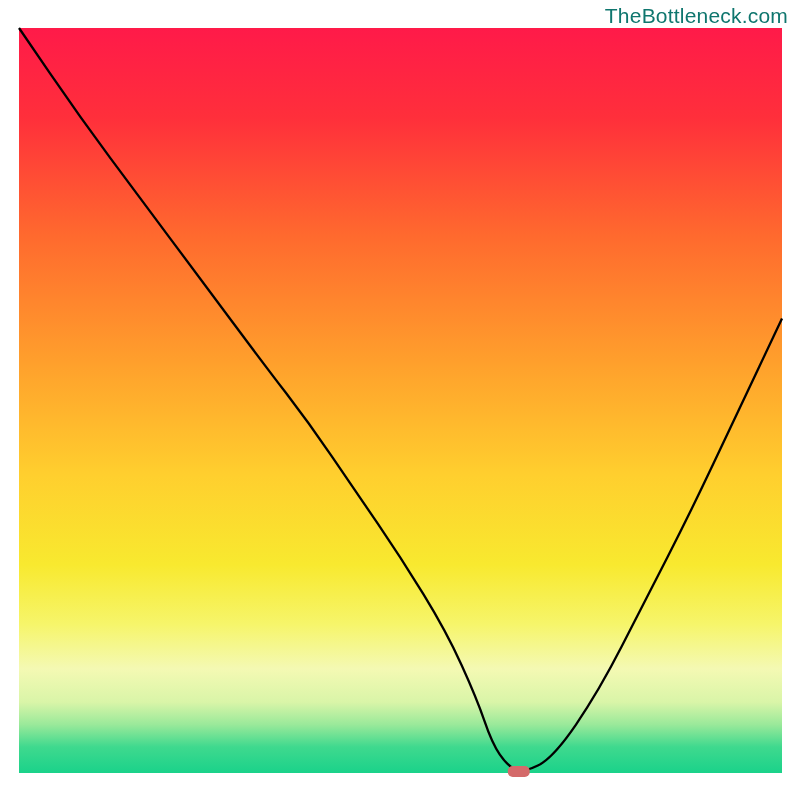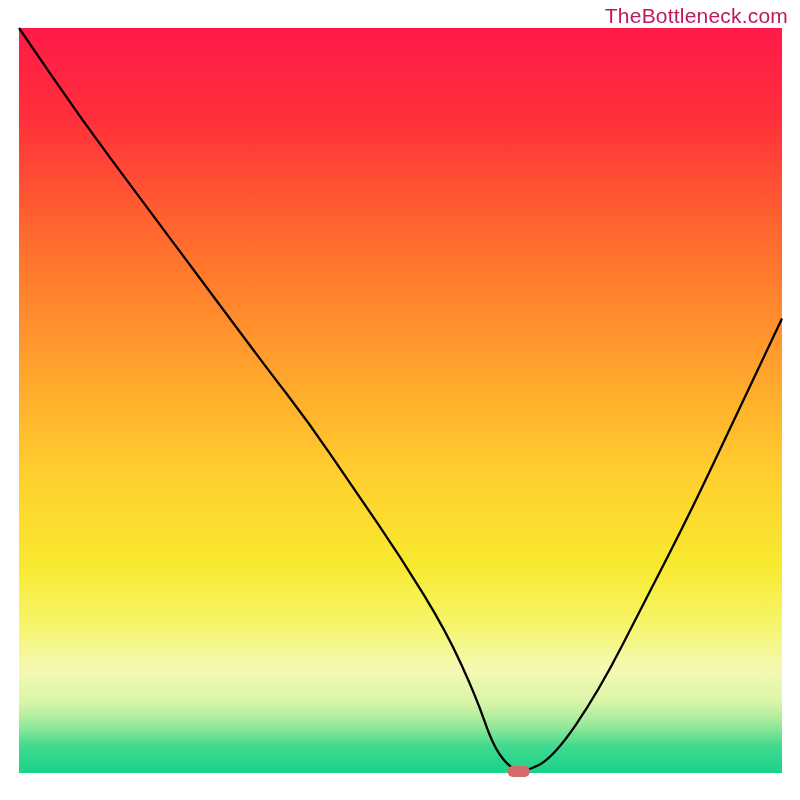--- a/index.html
+++ b/index.html
@@ -12,21 +12,21 @@
   }
   .container {
     position: relative;
     width: 800px;
     height: 800px;
   }
   .watermark {
     position: absolute;
     top: 4px;
     right: 12px;
-    color: #be185d;
+    color: #0f766e;
     font-size: 21px;
     font-weight: 500;
     letter-spacing: 0.2px;
   }
   .plot-frame {
     position: absolute;
     left: 19px;
     top: 28px;
     width: 763px;
     height: 745px;

